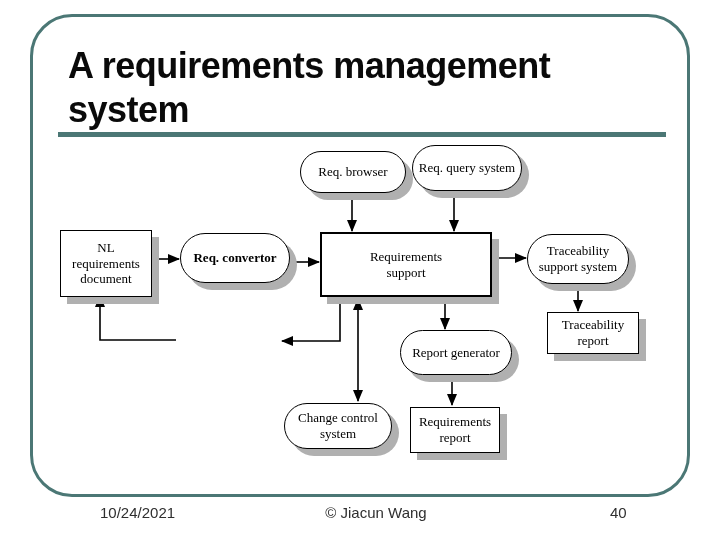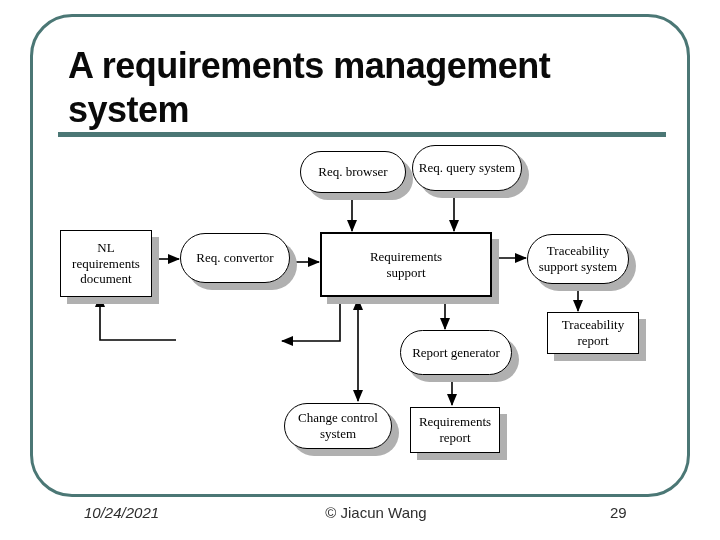--- a/index.html
+++ b/index.html
@@ -42,39 +42,39 @@
     box-sizing: border-box;
     z-index: 2;
   }
   .stadium { border-radius: 999px; }
   .rect { border-radius: 0; }
   .nowrap { white-space: nowrap; }
 
   #n-req-browser   { left: 300px; top: 151px; width: 106px; height: 42px; }
   #n-req-query     { left: 412px; top: 145px; width: 110px; height: 46px; }
   #n-nl-doc        { left:  60px; top: 230px; width:  92px; height: 67px; padding: 0 5px; }
-  #n-req-convertor { left: 180px; top: 233px; width: 110px; height: 50px; }
+  #n-req-convertor { left: 180px; top: 233px; width: 110px; height: 50px; font-weight: bold; }
   #n-req-database  { left: 320px; top: 232px; width: 172px; height: 65px; padding: 0 30px; border-width: 2px; }
   #n-trace-support { left: 527px; top: 234px; width: 102px; height: 50px; padding: 0 5px; }
   #n-trace-report  { left: 547px; top: 312px; width:  92px; height: 42px; padding: 0 3px; }
   #n-wp-linker     { left: 176px; top: 318px; width: 104px; height: 45px; }
   #n-report-gen    { left: 400px; top: 330px; width: 112px; height: 45px; }
   #n-change-ctrl   { left: 284px; top: 403px; width: 108px; height: 46px; padding: 0 5px; }
   #n-req-report    { left: 410px; top: 407px; width:  90px; height: 46px; padding: 0 2px; }
 
   .edges {
     position: absolute; left: 0; top: 0; width: 720px; height: 540px;
     z-index: 1; pointer-events: none;
   }
 
   .footer-text {
     position: absolute; top: 504px;
     font-size: 15px; color: #2f2f2f;
   }
-  #footer-date { left: 84px; font-style: italic; }
+  #footer-date { left: 100px; }
   #footer-copy { left: 296px; width: 160px; text-align: center; }
   #footer-page { left: 610px; }
 </style>
 </head>
 <body>
 
 <div class="slide">
 
   <div class="frame"></div>
 
@@ -129,15 +129,15 @@
   </div>
   <div class="node stadium" id="n-change-ctrl">
     <span>Change control system</span>
   </div>
   <div class="node rect" id="n-req-report">
     <span>Requirements report</span>
   </div>
 
   <div class="footer-text" id="footer-date">10/24/2021</div>
   <div class="footer-text" id="footer-copy">© Jiacun Wang</div>
-  <div class="footer-text" id="footer-page">29</div>
+  <div class="footer-text" id="footer-page">40</div>
 
 </div>
 
 </body></html>

